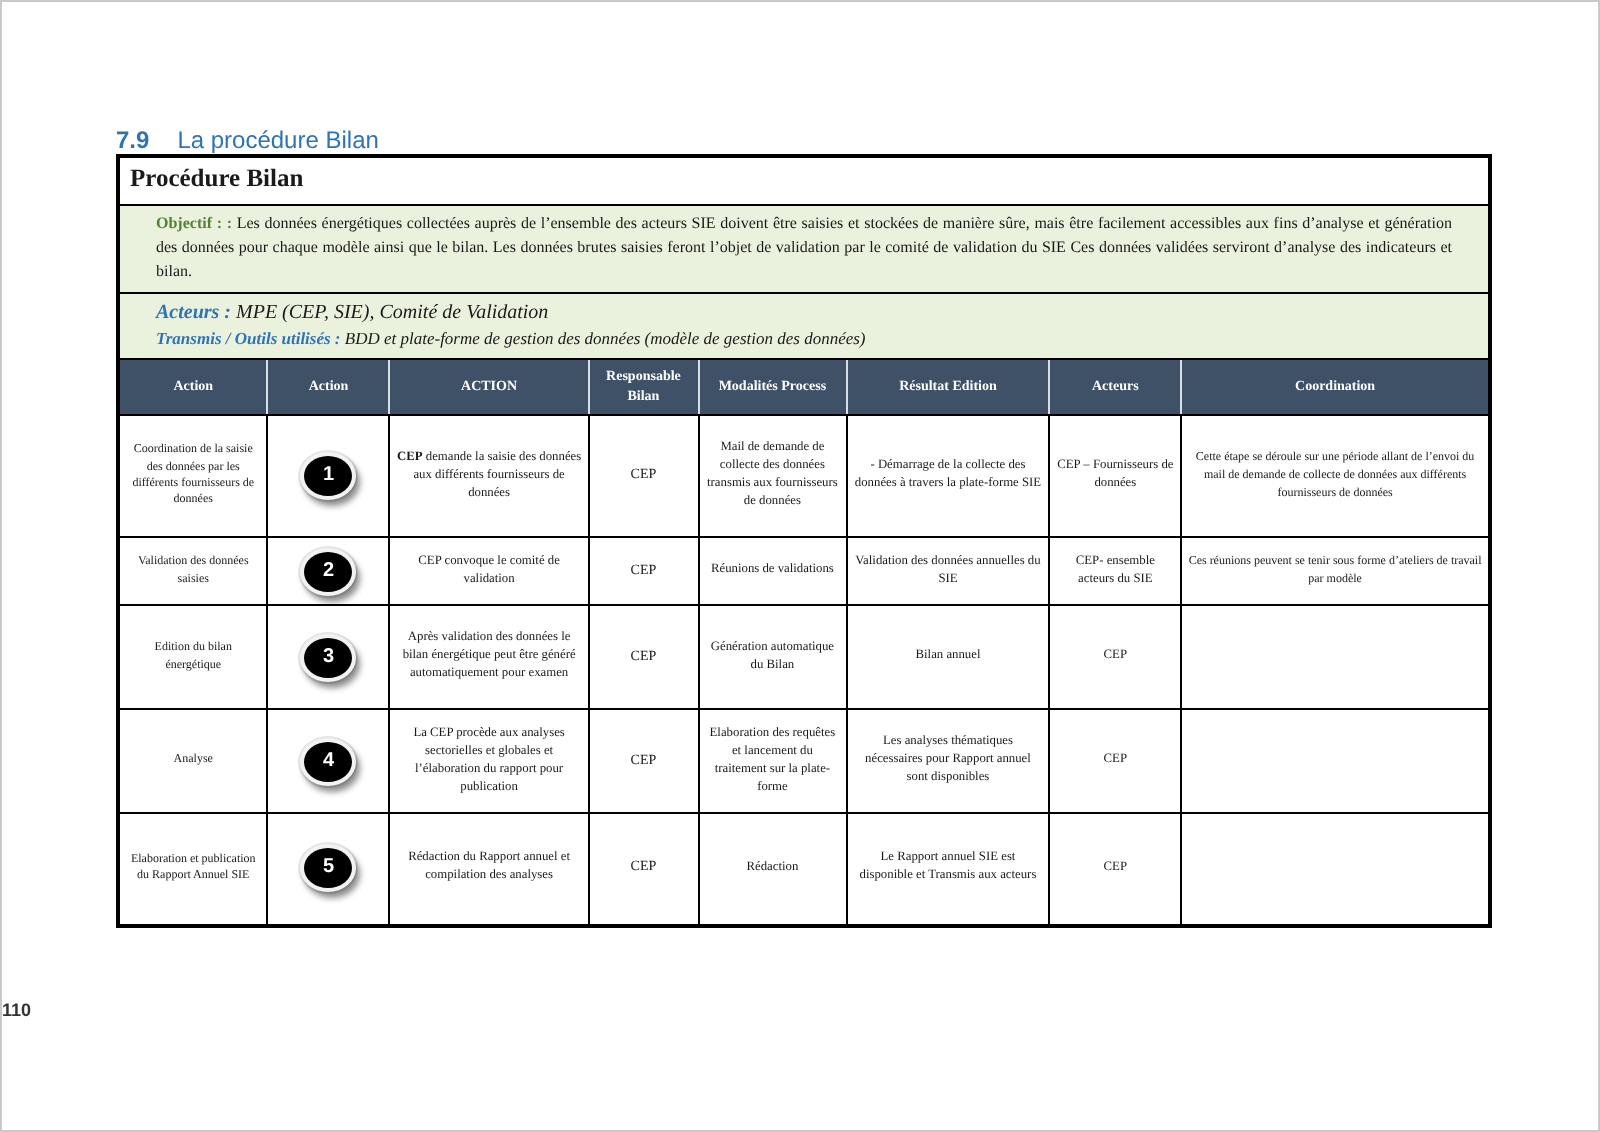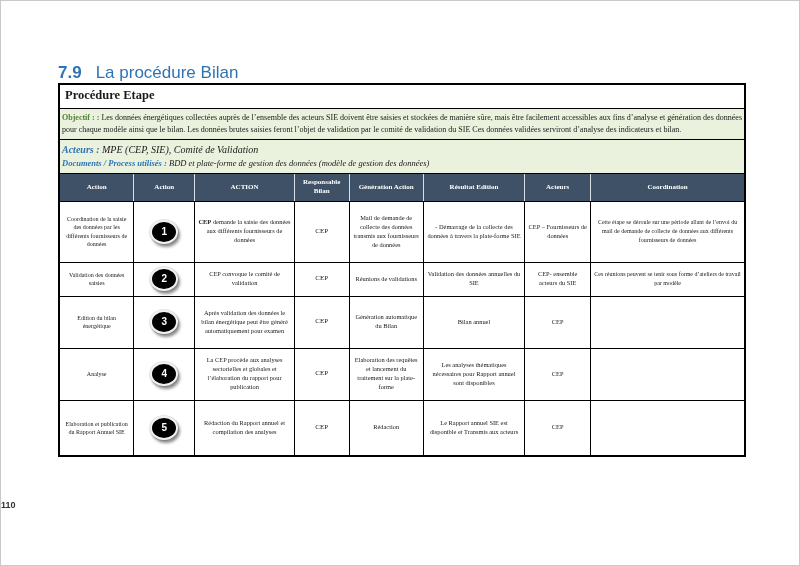--- a/index.html
+++ b/index.html
@@ -10,31 +10,31 @@
     --header-bg:#3F5167;
     --header-text:#FFFFFF;
     --badge-bg:#000000;
   }
   *{box-sizing:border-box;margin:0;padding:0;}
   html,body{background:#fff;}
   body{width:800px;height:566px;position:relative;font-family:"Liberation Serif",serif;color:#1a1a1a;overflow:hidden;}
   .sheet{position:absolute;inset:0;border:1px solid #c9c9c9;background:#fff;}
   .content{position:absolute;left:57px;top:62px;width:688px;}
 
-  .section-heading{font-family:"Liberation Sans",sans-serif;font-size:17px;color:var(--heading-blue);display:flex;align-items:flex-end;}
+  .section-heading{font-family:"Liberation Sans",sans-serif;font-size:12px;color:var(--heading-blue);display:flex;align-items:flex-end;}
   .section-heading .num{font-weight:bold;margin-right:14px;}
 
   .caption{font-family:"Liberation Sans",sans-serif;font-style:italic;font-size:7.5px;color:#3f3f3f;margin-top:10px;margin-bottom:2px;}
 
   table.proc{width:100%;border-collapse:collapse;table-layout:fixed;border:2px solid #000;}
   table.proc td,table.proc th{border:1px solid #000;}
 
   .title-cell{font-weight:bold;font-size:12.5px;padding:2px 5px 3px 5px;background:#fff;}
 
-  .green-cell{background:var(--green-bg);padding:3px 2px;}
+  .green-cell{background:var(--green-bg);padding:3px 18px;}
   .objectif-text{font-size:8px;line-height:1.55;text-align:justify;}
   .objectif-label{color:var(--label-green);font-weight:bold;}
   .acteurs-line{font-size:10px;line-height:1.35;}
   .docs-line{font-size:8.5px;line-height:1.4;margin-top:1px;}
   .blue-label{color:var(--label-blue);font-weight:bold;}
 
   th{background:var(--header-bg);color:var(--header-text);font-size:7px;font-weight:bold;padding:3px 2px;line-height:1.3;
      border-left:1px solid #d9dee5 !important;border-right:1px solid #d9dee5 !important;
      border-top:1px solid #000;border-bottom:1px solid #000;height:28px;vertical-align:middle;}
 
@@ -72,49 +72,49 @@
           <col style="width:14.5%">
           <col style="width:8.0%">
         <col style="width:10.8%">
           <col style="width:14.8%">
           <col style="width:9.6%">
           <col style="width:22.5%">
       </colgroup>
 
       <tbody>
           <tr>
-        <td colspan="8" class="title-cell" style="text-align:left;">Procédure Etape</td>
+        <td colspan="8" class="title-cell" style="text-align:left;">Procédure Bilan</td>
       </tr>
 
       <tr>
         <td colspan="8" class="green-cell objectif-text" style="text-align:justify;">
           <span class="objectif-label">Objectif : :</span>
           <span>Les données énergétiques collectées auprès de l’ensemble des acteurs SIE doivent être saisies et stockées de manière sûre, mais être facilement accessibles aux fins d’analyse et génération des données pour chaque modèle ainsi que le bilan. Les données brutes saisies feront l’objet de validation par le comité de validation du SIE Ces données validées serviront d’analyse des indicateurs et bilan.</span>
         </td>
       </tr>
 
       <tr>
         <td colspan="8" class="green-cell" style="text-align:left;font-style:italic;">
           <div class="acteurs-line">
             <span class="blue-label">Acteurs :</span>
             <span>MPE (CEP, SIE), Comité de Validation</span>
           </div>
           <div class="docs-line">
-            <span class="blue-label">Documents / Process utilisés :</span>
+            <span class="blue-label">Transmis / Outils utilisés :</span>
             <span>BDD et plate-forme de gestion des données (modèle de gestion des données)</span>
           </div>
         </td>
       </tr>
 
       <tr>
         <th>Action</th>
         <th>Action</th>
         <th>ACTION</th>
         <th>Responsable Bilan</th>
-        <th>Génération Action</th>
+        <th>Modalités Process</th>
         <th>Résultat Edition</th>
         <th>Acteurs</th>
         <th>Coordination</th>
       </tr>
 
       <tr class="r1">
         <td class="process">Coordination de la saisie des données par les différents fournisseurs de données</td>
         <td>
               <div class="badge">1</div>
             </td>

